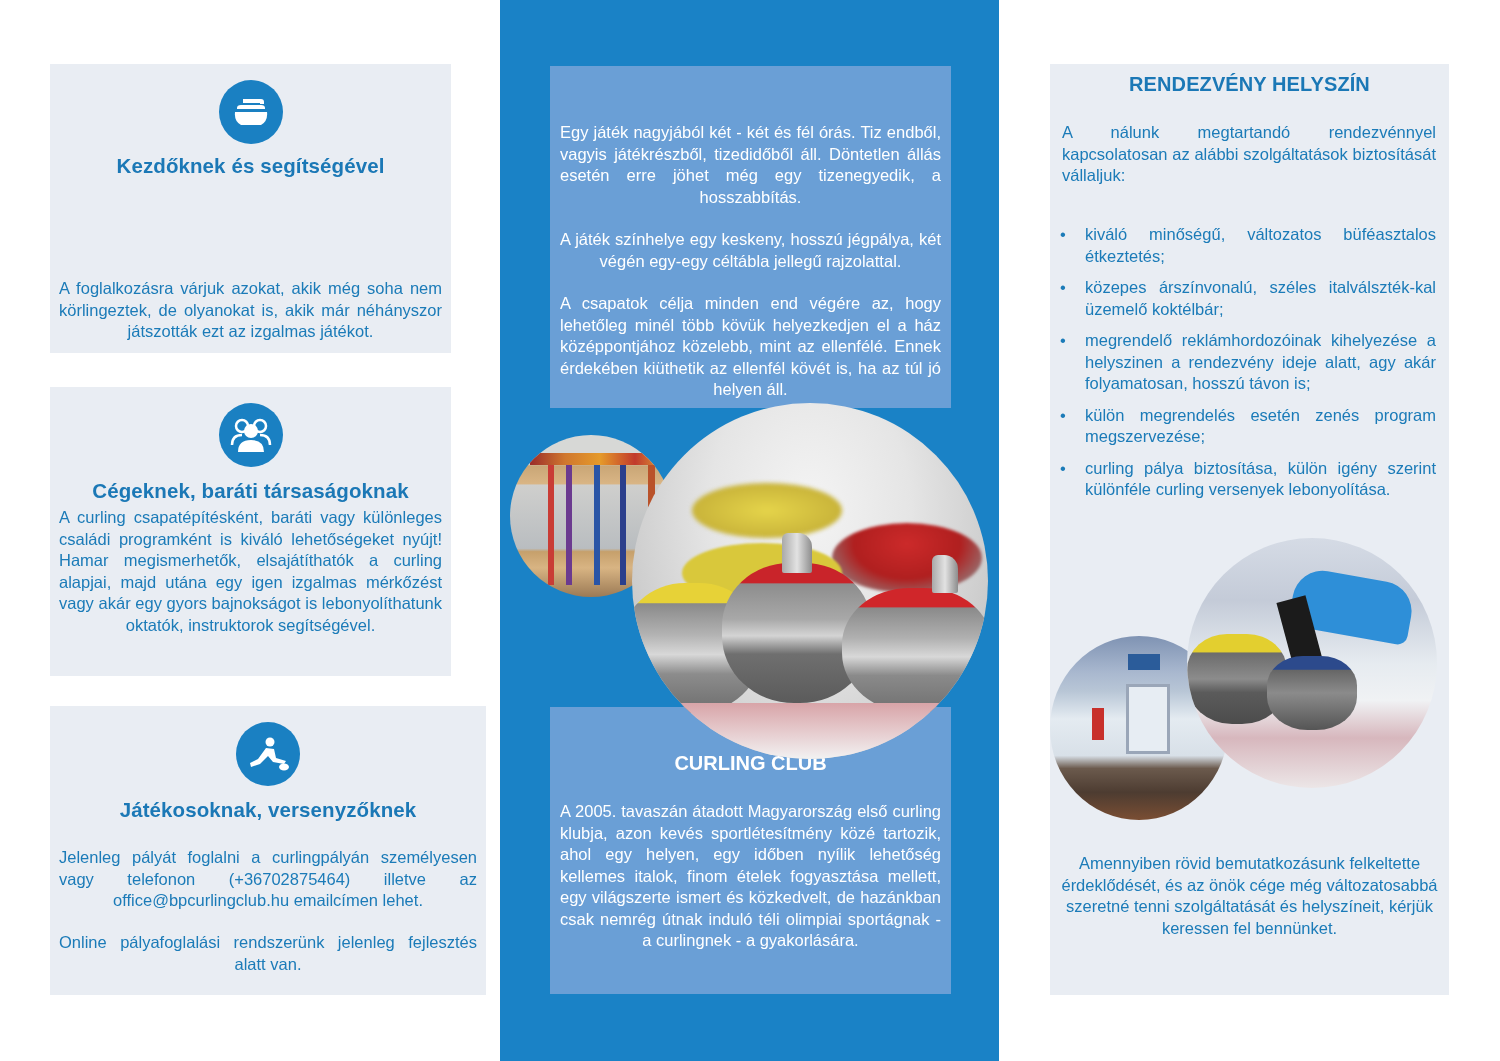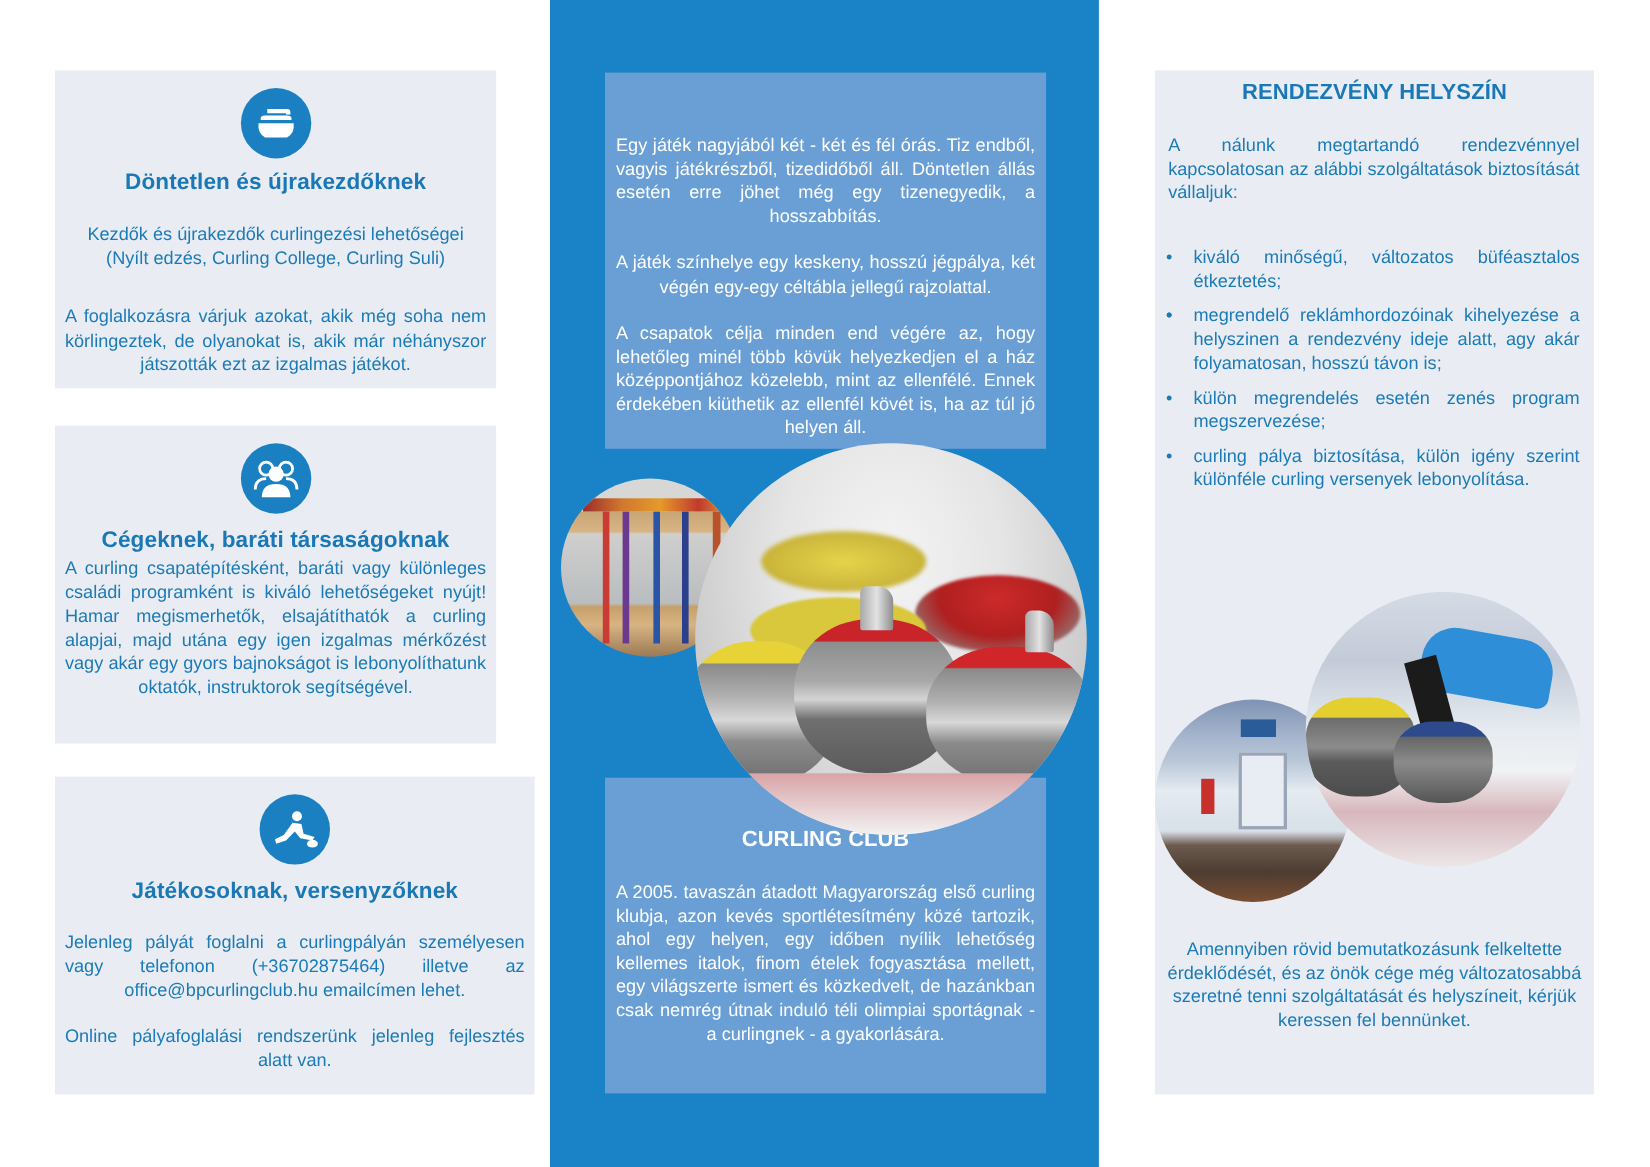--- a/index.html
+++ b/index.html
@@ -93,22 +93,21 @@
 <body>
 
 <div class="card" style="left:50px; top:64px; width:401px; height:289px;">
   <div class="icon-circle" style="top:16px;">
     <svg width="40" height="34" viewBox="0 0 40 34">
       <path d="M12 4 H30 Q33 4 33 7 V9 H29 V8 H12 Z" fill="#fff"></path>
       <path d="M6 13 Q6 10 10 10 H30 Q34 10 34 13 V14 H6 Z" fill="#fff"></path>
       <path d="M4 17 H36 Q37 26 30 30 H10 Q3 26 4 17 Z" fill="#fff"></path>
     </svg>
   </div>
-  <h2 style="top:90px;">Döntetlen és újrakezdőknek</h2>
-  <p class="center" style="top:139px; left:20px; right:20px;">Kezdők és újrakezdők curlingezési lehetőségei (Nyílt edzés, Curling College, Curling Suli)</p>
+  <h2 style="top:90px;">Kezdőknek és segítségével</h2>
   <p style="top:214px;">A foglalkozásra várjuk azokat, akik még soha nem körlingeztek, de olyanokat is, akik már néhányszor játszották ezt az izgalmas játékot.</p>
 </div>
 
 <div class="card" style="left:50px; top:387px; width:401px; height:289px;">
   <div class="icon-circle" style="top:16px;">
     <svg width="44" height="40" viewBox="0 0 44 40">
       <circle cx="13" cy="11" r="6" fill="none" stroke="#fff" stroke-width="2.5"></circle>
       <circle cx="31" cy="11" r="6" fill="none" stroke="#fff" stroke-width="2.5"></circle>
       <path d="M3 30 Q3 20 13 20" fill="none" stroke="#fff" stroke-width="2.5"></path>
       <path d="M41 30 Q41 20 31 20" fill="none" stroke="#fff" stroke-width="2.5"></path>
@@ -168,21 +167,21 @@
     <div style="position:absolute; left:0; top:300px; width:356px; height:56px; background:linear-gradient(180deg, #d8a4a8 0%, #e8d2d4 60%, #f2f2f2 100%);"></div>
   </div>
 </div>
 
 <div class="card" style="left:1050px; top:64px; width:399px; height:931px;">
   <h2 style="top:9px; font-size:20px;">RENDEZVÉNY HELYSZÍN</h2>
   <p style="top:58px; left:12px; right:13px; text-align:justify; text-align-last:left;">A nálunk megtartandó rendezvénnyel kapcsolatosan az alábbi szolgáltatások biztosítását vállaljuk:</p>
 
   <ul class="right-list" style="top:160px;">
     <li><span class="bullet">•</span><span>kiváló minőségű, változatos büféasztalos étkeztetés;</span></li>
-    <li><span class="bullet">•</span></li>
+    <li><span class="bullet">•</span><span>közepes árszínvonalú, széles italválszték-kal üzemelő koktélbár;</span></li>
     <li><span class="bullet">•</span><span>megrendelő reklámhordozóinak kihelyezése a helyszinen a rendezvény ideje alatt, agy akár folyamatosan, hosszú távon is;</span></li>
     <li><span class="bullet">•</span><span>külön megrendelés esetén zenés program megszervezése;</span></li>
     <li><span class="bullet">•</span><span>curling pálya biztosítása, külön igény szerint különféle curling versenyek lebonyolítása.</span></li>
   </ul>
 
   <div class="photo" style="left:0px; top:572px; width:178px; height:184px; background:
        linear-gradient(180deg, #7f93b3 0%, #a9b8cf 20%, #b8c6d6 30%, #e4ebf1 45%, #d8e0e8 65%, #6b5a4d 72%, #4d3c31 85%, #7a4e33 100%);">
     <div style="position:absolute; left:78px; top:18px; width:32px; height:16px; background:#2b5c9a;"></div>
     <div style="position:absolute; left:76px; top:48px; width:44px; height:70px; border:3px solid #9aa6b8; background:#e7edf3;"></div>
     <div style="position:absolute; left:42px; top:72px; width:12px; height:32px; background:#c8302b;"></div>

